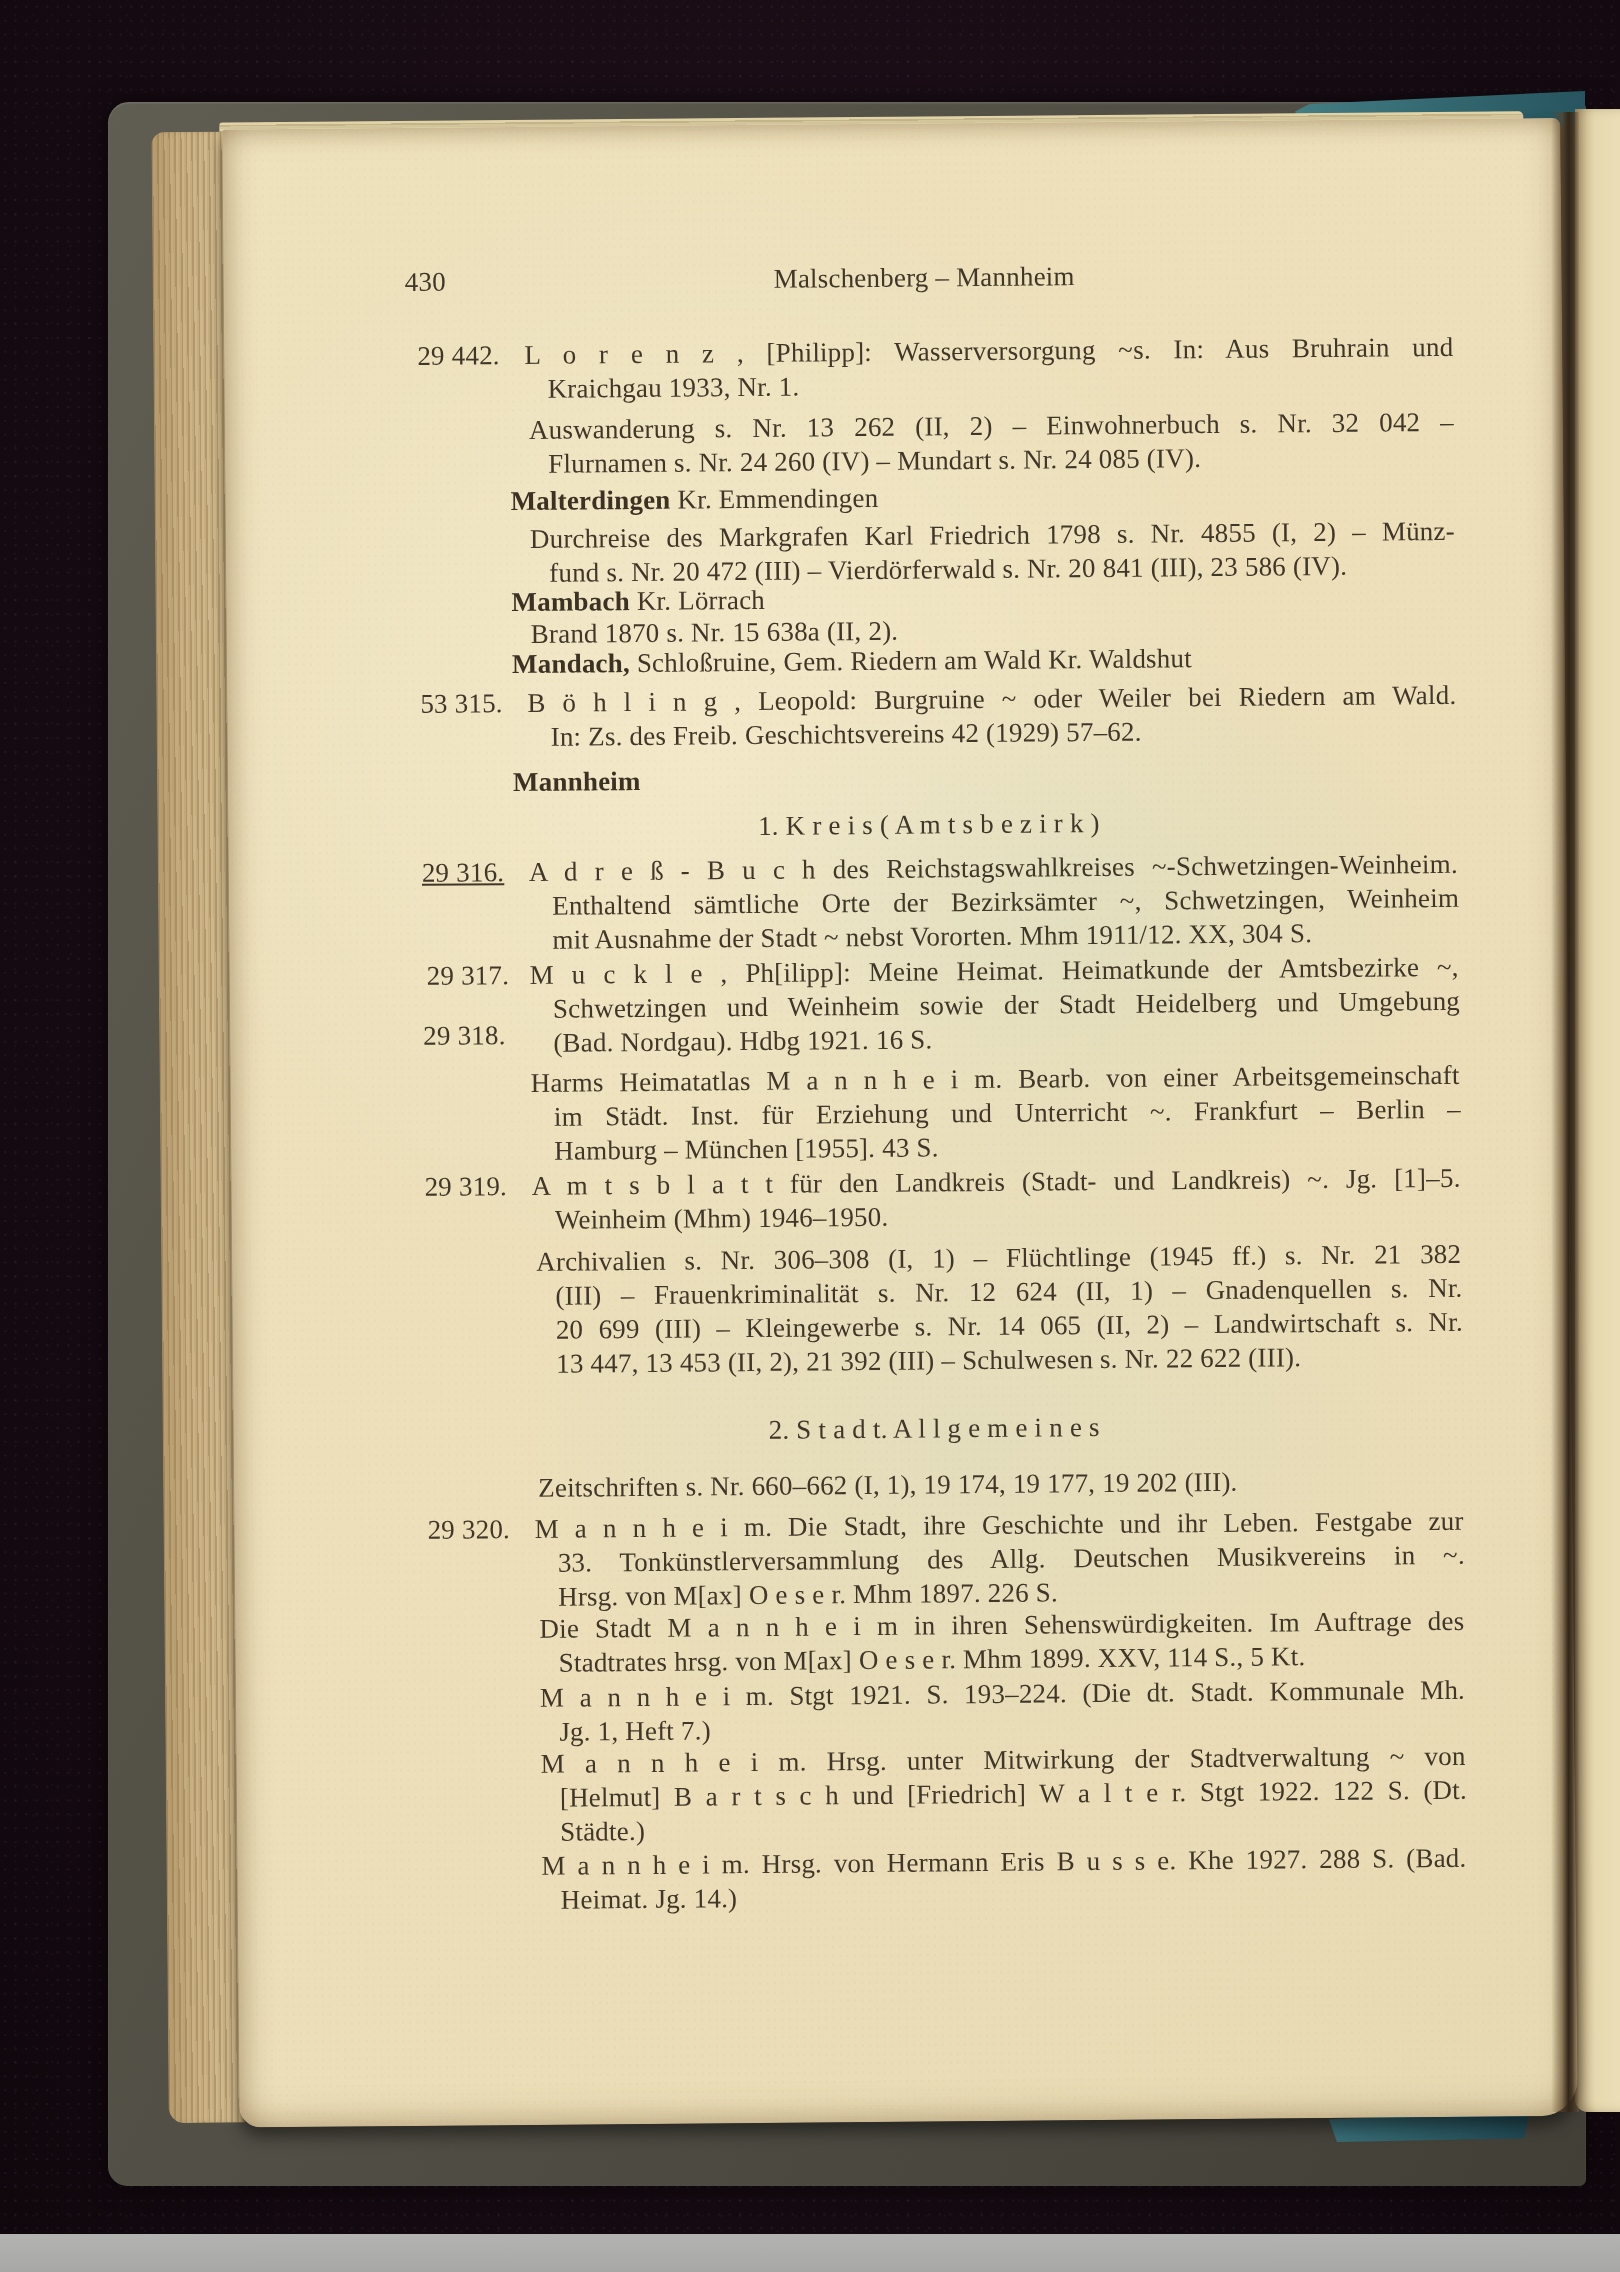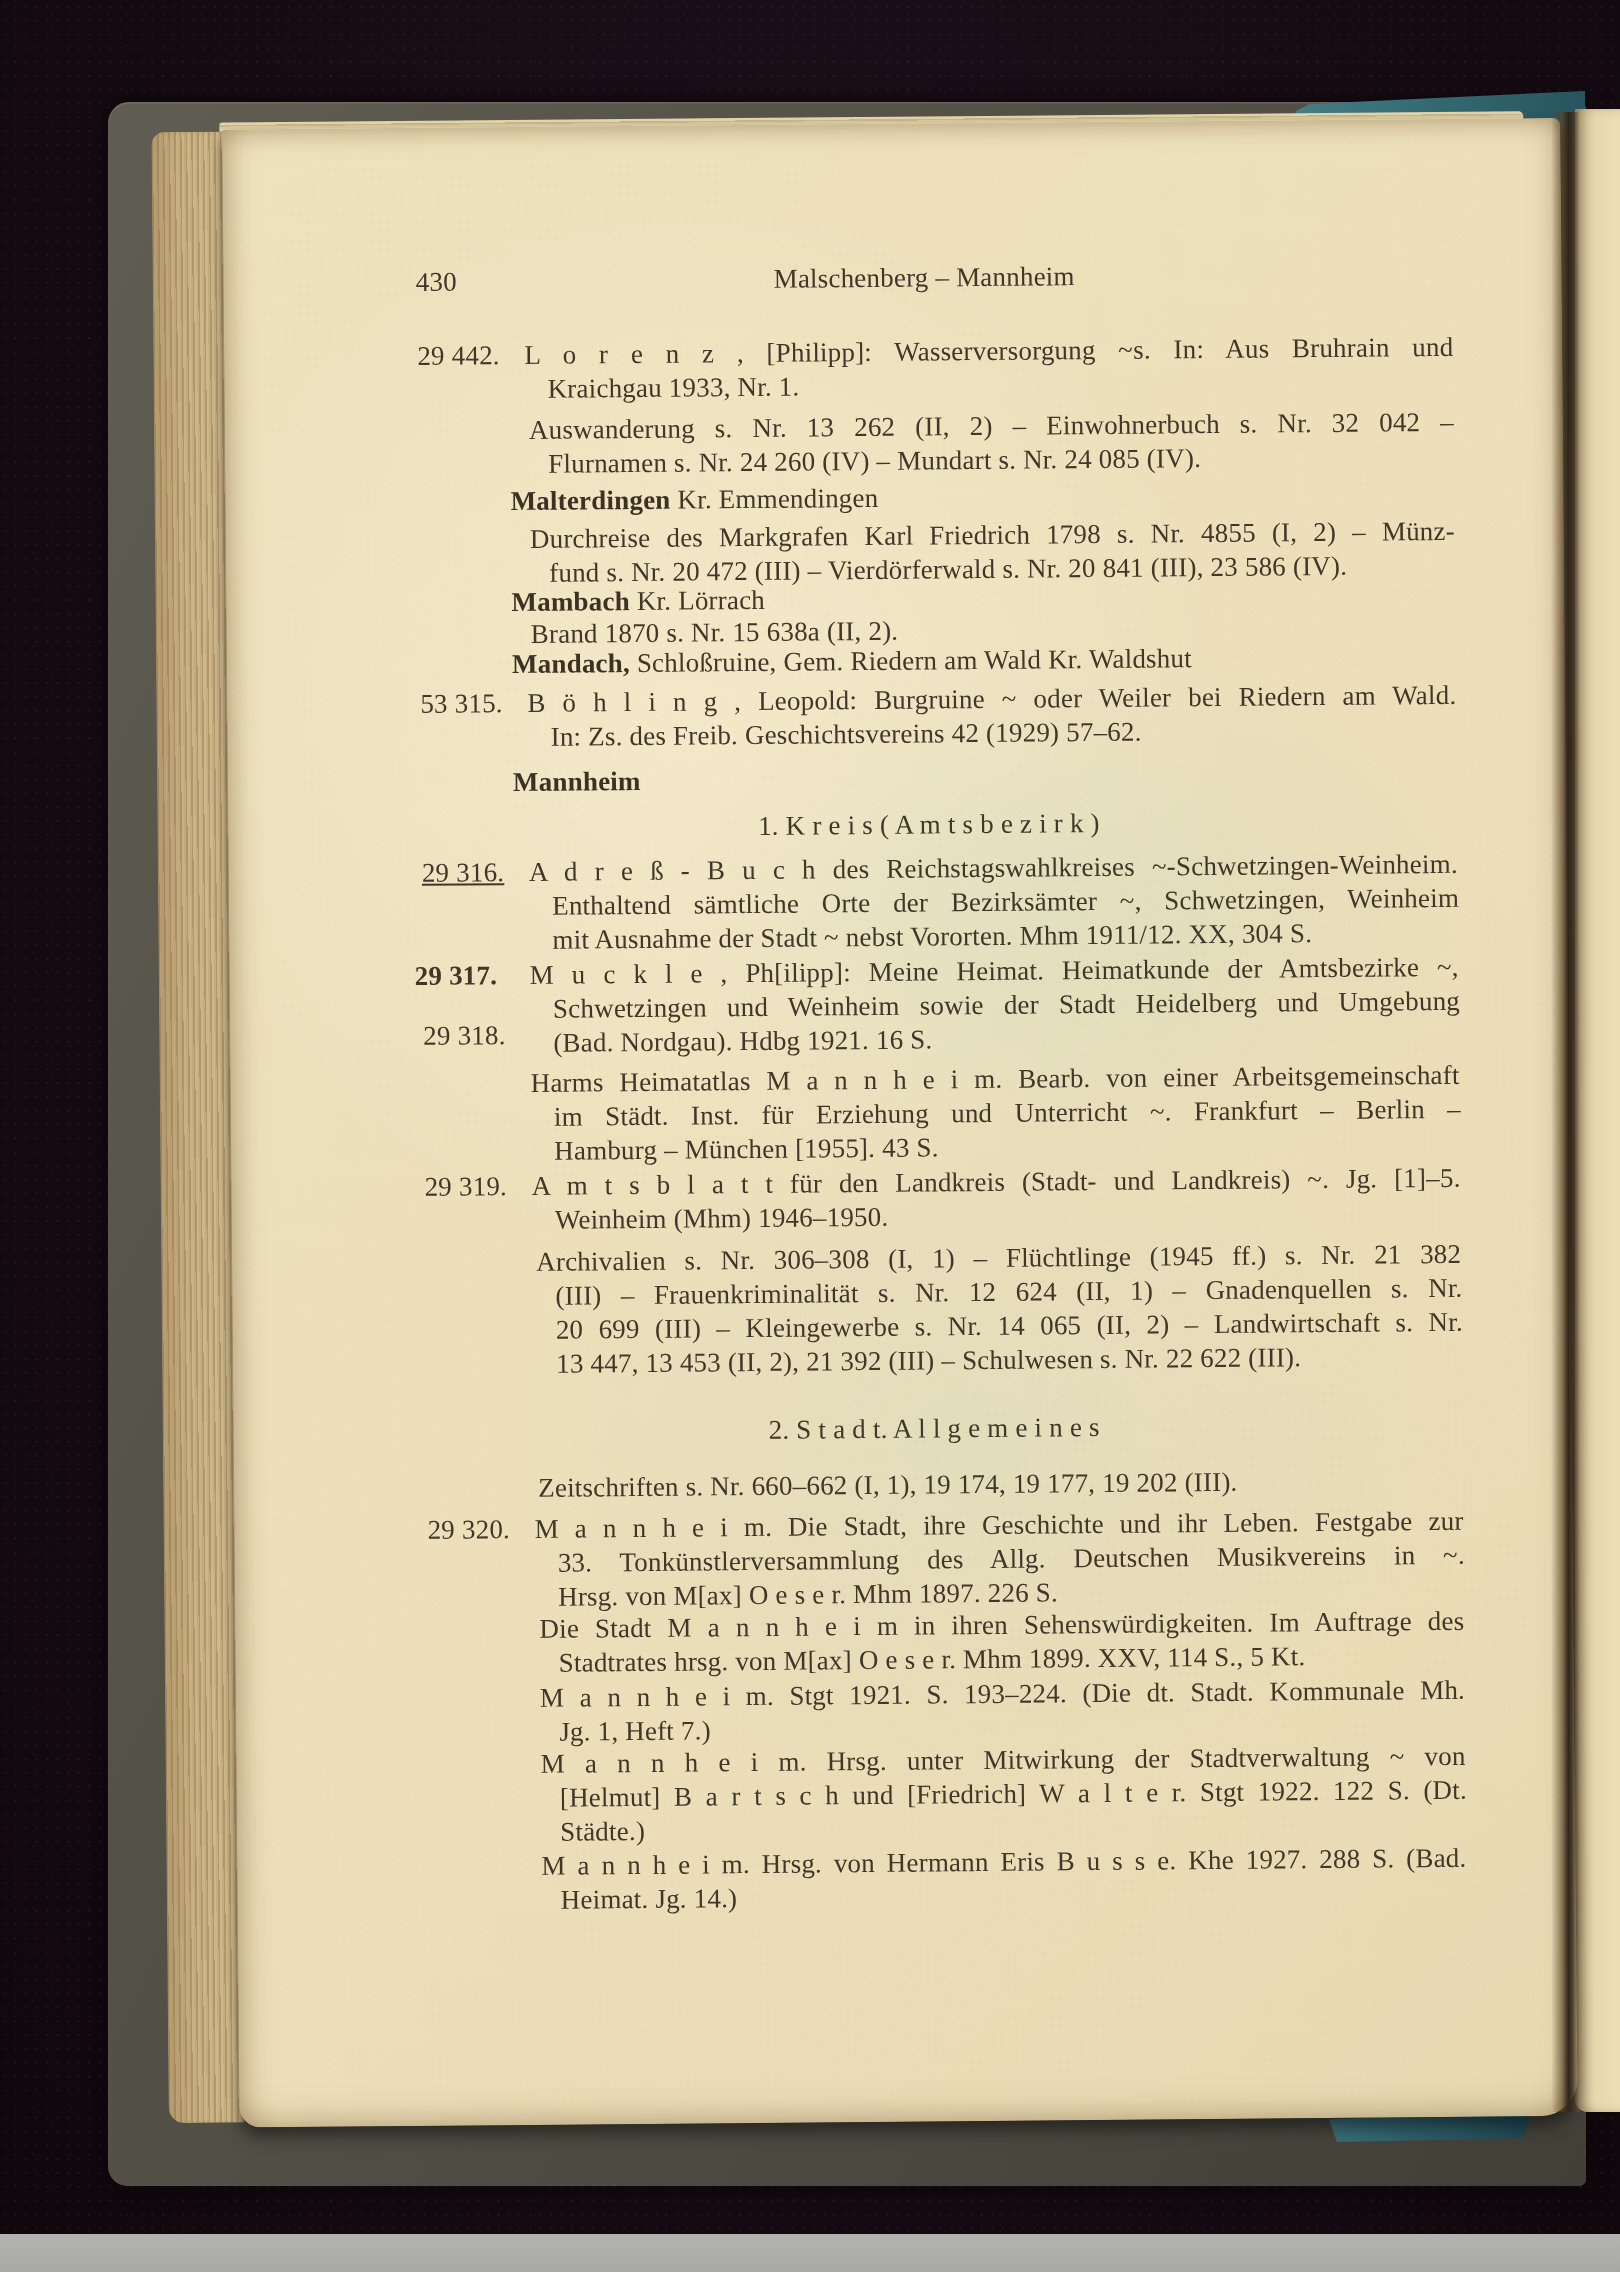--- a/index.html
+++ b/index.html
@@ -83,21 +83,21 @@
   <div id="cloth-bottom" class="cloth"></div>
   <div id="facing-page"></div>
 
   <div id="tilt">
     <div id="top-edges"></div>
     <div id="stack"></div>
     <div id="page"></div>
     <div id="grain"></div>
 
     <div id="text-layer">
-      <div class="ln" style="left:263px;top:148px;width:105px">430</div>
+      <div class="ln" style="left:252px;top:148px;width:105px">430</div>
       <div class="ln center" style="left:245px;top:148px;width:1053px">Malschenberg – Mannheim</div>
 
     <div class="ln" style="left: 264px; top: 222px; width: 113px;">29 442.</div>
         <div class="ln just" style="left: 371px; top: 222px; width: 929px;">L o r e n z ,  [Philipp]:  Wasserversorgung  ~s.  In:  Aus  Bruhrain  und</div>
         <div class="ln" style="left: 394px; top: 256px; width: 907px;">Kraichgau 1933, Nr. 1.</div>
         <div class="ln just" style="left: 375px; top: 297px; width: 925px;">Auswanderung s. Nr. 13 262 (II, 2) – Einwohnerbuch s. Nr. 32 042 –</div>
         <div class="ln" style="left: 394px; top: 331px; width: 907px;">Flurnamen s. Nr. 24 260 (IV) – Mundart s. Nr. 24 085 (IV).</div>
         <div class="ln" style="left: 356px; top: 368px; width: 944px;"><b>Malterdingen</b> Kr. Emmendingen</div>
         <div class="ln just" style="left: 375px; top: 406px; width: 925px;">Durchreise des Markgrafen Karl Friedrich 1798 s. Nr. 4855 (I, 2) – Münz-</div>
         <div class="ln" style="left: 394px; top: 440px; width: 907px;">fund s. Nr. 20 472 (III) – Vierdörferwald s. Nr. 20 841 (III), 23 586 (IV).</div>
@@ -106,21 +106,21 @@
         <div class="ln" style="left: 356px; top: 531px; width: 944px;"><b>Mandach,</b> Schloßruine, Gem. Riedern am Wald Kr. Waldshut</div>
         <div class="ln" style="left: 264px; top: 570px; width: 113px;">53 315.</div>
         <div class="ln just" style="left: 371px; top: 570px; width: 929px;">B ö h l i n g ,  Leopold:  Burgruine  ~  oder  Weiler  bei  Riedern  am  Wald.</div>
         <div class="ln" style="left: 394px; top: 604px; width: 907px;">In: Zs. des Freib. Geschichtsvereins 42 (1929) 57–62.</div>
         <div class="ln" style="left: 356px; top: 649px; width: 944px;"><b>Mannheim</b></div>
         <div class="ln center" style="left: 245px; top: 695px; width: 1053px;">1. K r e i s  ( A m t s b e z i r k )</div>
         <div class="ln" style="left: 264px; top: 739px; width: 113px; text-decoration: underline;">29 316.</div>
         <div class="ln just" style="left: 371px; top: 739px; width: 929px;">A d r e ß - B u c h  des Reichstagswahlkreises  ~-Schwetzingen-Weinheim.</div>
         <div class="ln just" style="left: 394px; top: 773px; width: 907px;">Enthaltend sämtliche Orte der Bezirksämter ~, Schwetzingen, Weinheim</div>
         <div class="ln" style="left: 394px; top: 807px; width: 907px;">mit Ausnahme der Stadt ~ nebst Vororten. Mhm 1911/12. XX, 304 S.</div>
-        <div class="ln" style="left: 256px; top: 842px; width: 113px; font-weight: bold;">29 317.</div>
+        <div class="ln" style="left: 268px; top: 842px; width: 113px;">29 317.</div>
         <div class="ln just" style="left: 371px; top: 842px; width: 929px;">M u c k l e ,  Ph[ilipp]:  Meine Heimat. Heimatkunde der Amtsbezirke ~,</div>
         <div class="ln just" style="left: 394px; top: 876px; width: 907px;">Schwetzingen und Weinheim sowie der Stadt Heidelberg und Umgebung</div>
         <div class="ln" style="left: 394px; top: 910px; width: 907px;">(Bad. Nordgau). Hdbg 1921. 16 S.</div>
         <div class="ln" style="left: 264px; top: 902px; width: 113px;">29 318.</div>
         <div class="ln just" style="left: 371px; top: 950px; width: 929px;">Harms Heimatatlas M a n n h e i m.  Bearb. von einer Arbeitsgemeinschaft</div>
         <div class="ln just" style="left: 394px; top: 984px; width: 907px;">im  Städt.  Inst.  für  Erziehung  und  Unterricht  ~.  Frankfurt – Berlin –</div>
         <div class="ln" style="left: 394px; top: 1018px; width: 907px;">Hamburg – München [1955]. 43 S.</div>
         <div class="ln" style="left: 264px; top: 1053px; width: 113px;">29 319.</div>
         <div class="ln just" style="left: 371px; top: 1053px; width: 929px;">A m t s b l a t t  für den Landkreis (Stadt- und Landkreis)  ~.  Jg. [1]–5.</div>
         <div class="ln" style="left: 394px; top: 1087px; width: 907px;">Weinheim (Mhm) 1946–1950.</div>

